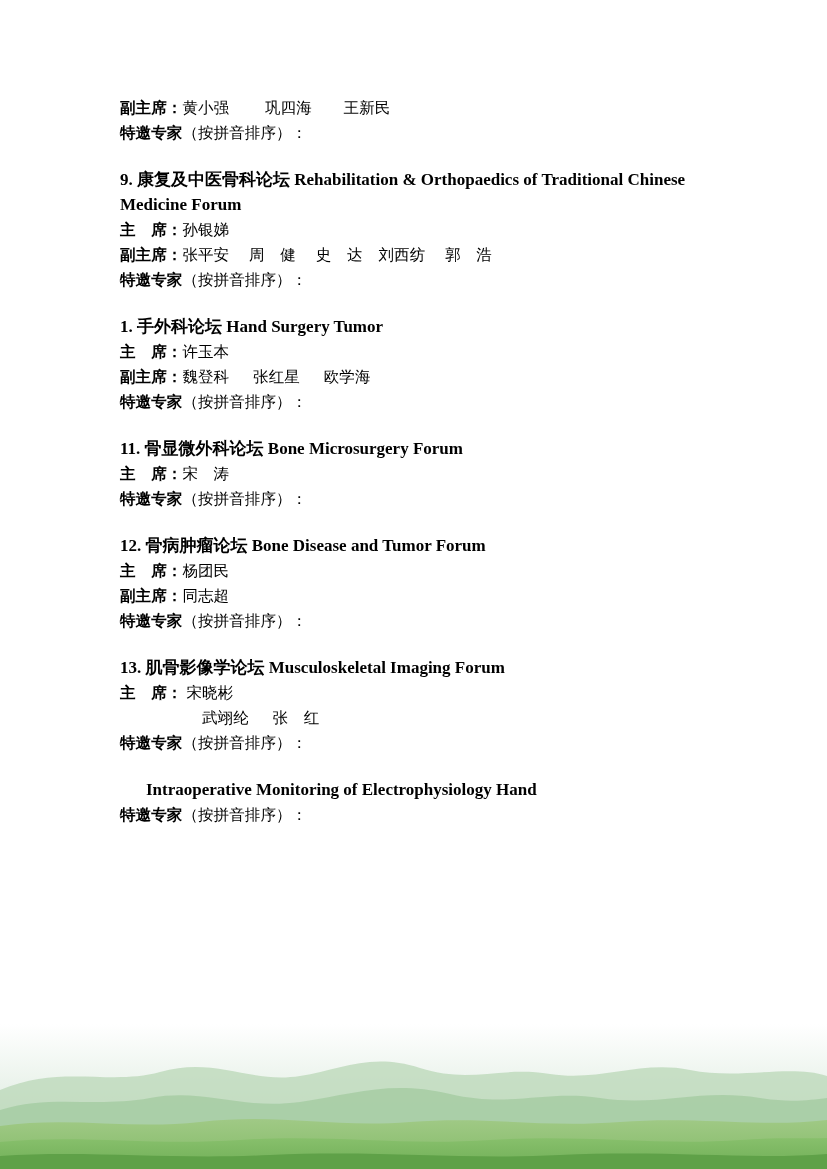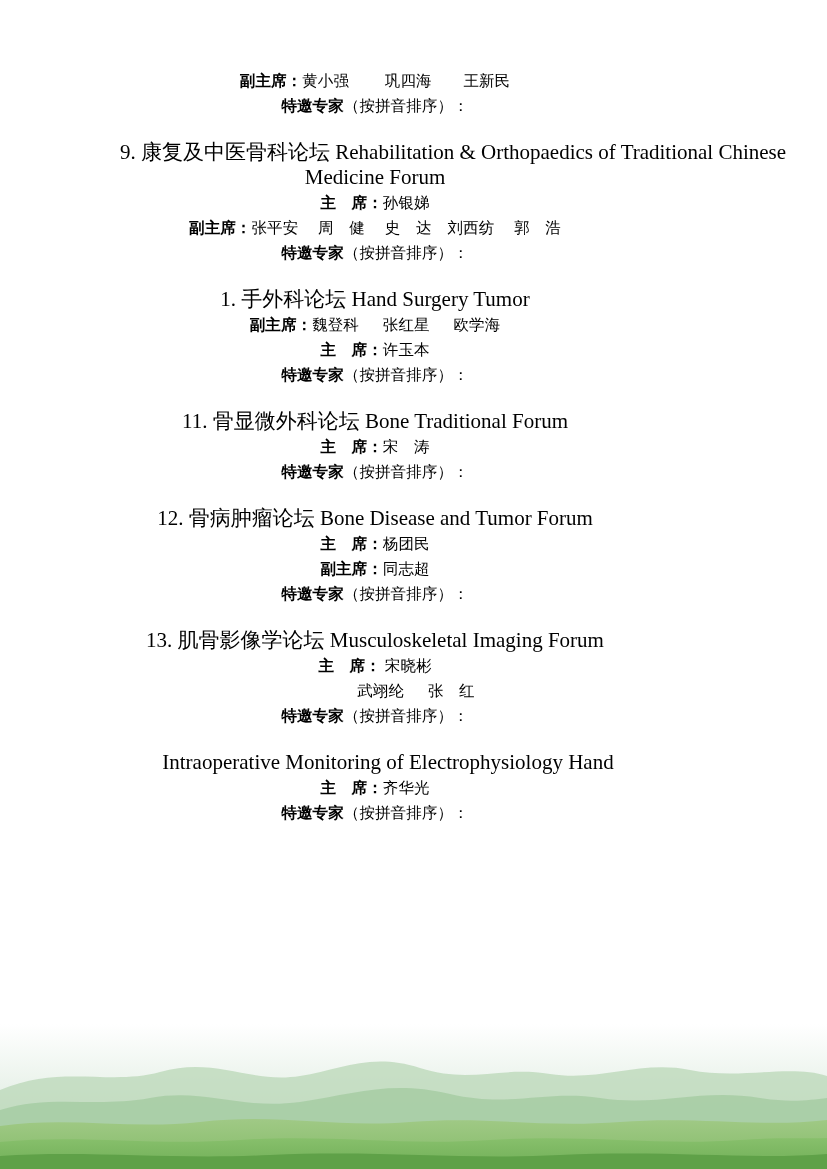--- a/index.html
+++ b/index.html
@@ -29,35 +29,34 @@
   .bg-landscape svg { display: block; }
 
   
   .page {
     position: absolute;
     top: 0;
     left: 0;
     width: 750px;
     height: 1169px;
     box-sizing: border-box;
-    padding: 68px 120px 0 120px;
-    text-align: center;
+    padding: 95px 120px 0 120px;
   }
 
   .line {
     font-size: 15.5px;
     line-height: 25px;
     white-space: pre;
     letter-spacing: 0.1px;
   }
   .bold { font-weight: bold; }
   .heading {
-    font-size: 21px;
+    font-size: 17px;
     line-height: 25px;
-    font-weight: normal;
+    font-weight: bold;
     white-space: pre;
   }
   .spacer-md { height: 22px; }
   .spacer-lg { height: 45px; }
   .indent-1 { padding-left: 26px; }
 </style>
 </head>
 <body>
 
 <div class="bg-landscape">
@@ -100,29 +99,29 @@
     <div class="heading">Medicine Forum</div>
     <div class="line"><span class="bold">主　席：</span><span>孙银娣</span></div>
     <div class="line"><span class="bold">副主席：</span><span>张平安     周　健     史　达    刘西纺     郭　浩</span></div>
     <div class="line"><span class="bold">特邀专家</span><span>（按拼音排序）：</span></div>
   </div>
 
   <div class="spacer-md"></div>
 
   <div>
     <div class="heading"><span>1.</span> <span>手外科论坛</span> <span>Hand Surgery Tumor</span></div>
+    <div class="line"><span class="bold">主　席：</span><span>许玉本</span></div>
     <div class="line"><span class="bold">副主席：</span><span>魏登科      张红星      欧学海</span></div>
-    <div class="line"><span class="bold">主　席：</span><span>许玉本</span></div>
     <div class="line"><span class="bold">特邀专家</span><span>（按拼音排序）：</span></div>
   </div>
 
   <div class="spacer-md"></div>
 
   <div>
-    <div class="heading"><span>11.</span> <span>骨显微外科论坛</span> <span>Bone Traditional Forum</span></div>
+    <div class="heading"><span>11.</span> <span>骨显微外科论坛</span> <span>Bone Microsurgery Forum</span></div>
     <div class="line"><span class="bold">主　席：</span><span>宋　涛</span></div>
     <div class="line"><span class="bold">特邀专家</span><span>（按拼音排序）：</span></div>
   </div>
 
   <div class="spacer-md"></div>
 
   <div>
     <div class="heading"><span>12.</span> <span>骨病肿瘤论坛</span> <span>Bone Disease and Tumor Forum</span></div>
     <div class="line"><span class="bold">主　席：</span><span>杨团民</span></div>
     <div class="line"><span class="bold">副主席：</span><span>同志超</span></div>
@@ -135,20 +134,19 @@
     <div class="heading"><span>13.</span> <span>肌骨影像学论坛</span> <span>Musculoskeletal Imaging Forum</span></div>
     <div class="line"><span class="bold">主　席：</span><span> 宋晓彬</span></div>
     <div class="line"><span class="bold"></span><span>　　　　　 武翊纶      张　红</span></div>
     <div class="line"><span class="bold">特邀专家</span><span>（按拼音排序）：</span></div>
   </div>
 
   <div class="spacer-md"></div>
 
   <div>
     <div class="heading indent-1">Intraoperative Monitoring of Electrophysiology Hand</div>
-    <div class="line"><span class="bold">主　席：</span><span>齐华光</span></div>
     <div class="line"><span class="bold">特邀专家</span><span>（按拼音排序）：</span></div>
   </div>
 
   <div class="spacer-lg"></div>
 
 
 </div>
 
 </body></html>

